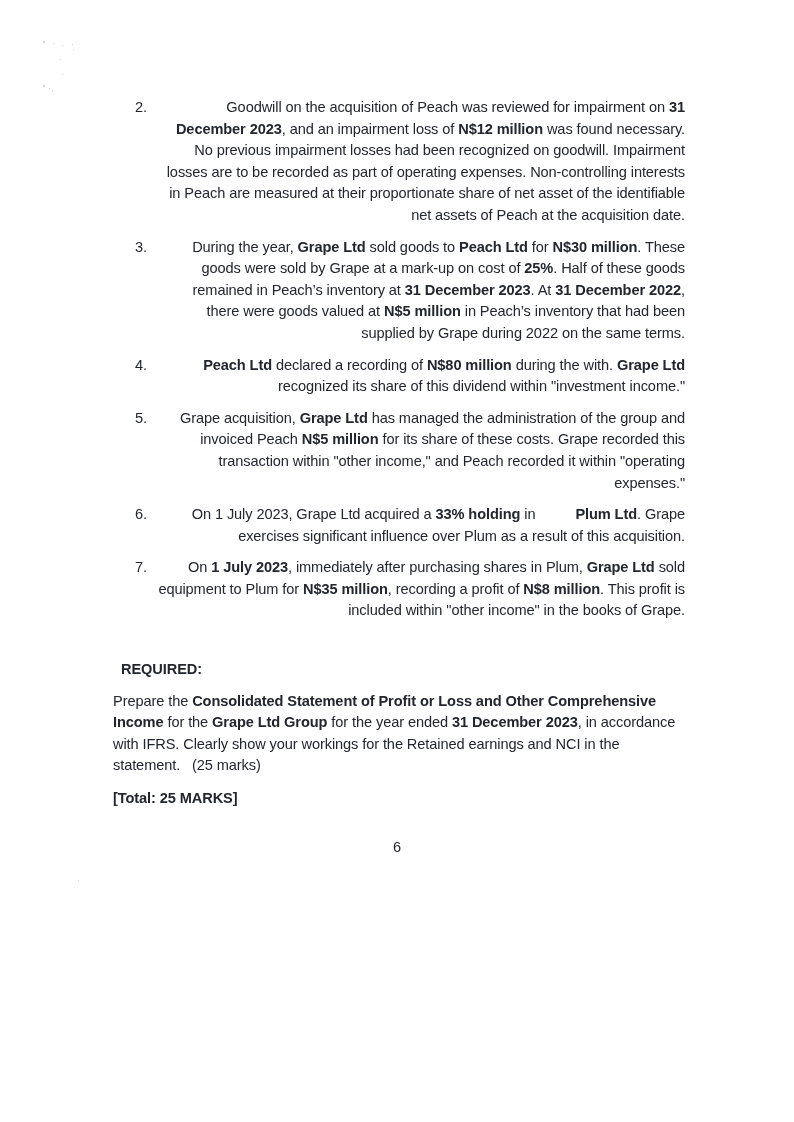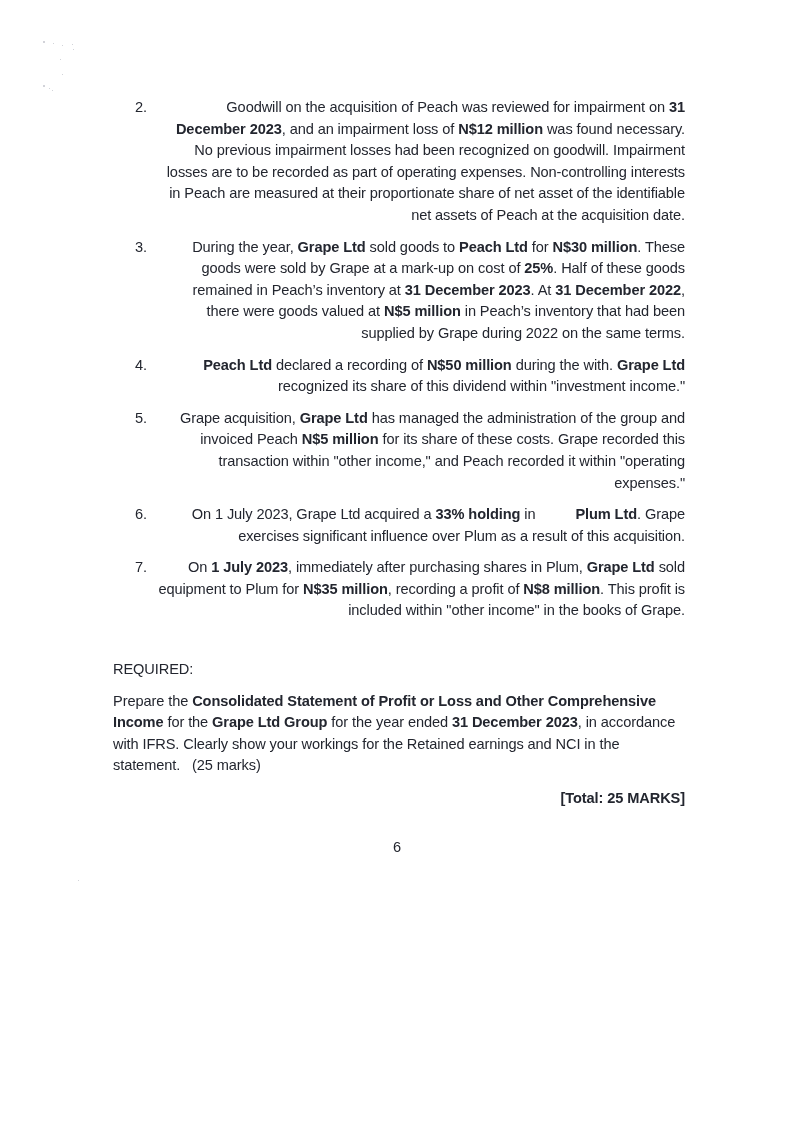--- a/index.html
+++ b/index.html
@@ -34,30 +34,30 @@
     width: 22px;
     flex-shrink: 0;
   }
   .item-text {
     flex: 1;
     text-align: right;
   }
   .required-heading {
     margin-top: 37px;
     margin-bottom: 10px;
-    font-weight: 400;
+    font-weight: 700;
+    margin-left: 8px;
   }
   .task {
     margin: 0;
     white-space: pre-wrap;
   }
   .total {
     margin-top: 11px;
     font-weight: 700;
-    text-align: right;
   }
   .page-number {
     position: absolute;
     top: 837px;
     left: 50%;
     transform: translateX(-50%);
   }
   .speckle {
     position: absolute;
     background: #a9adb6;
@@ -92,21 +92,21 @@
       <span class="item-text"><span>Goodwill on the acquisition of Peach was reviewed for impairment on </span><span style="font-weight: 700;">31 December 2023</span><span>, and an impairment loss of </span><span style="font-weight: 700;">N$12 million</span><span> was found necessary. No previous impairment losses had been recognized on goodwill. Impairment losses are to be recorded as part of operating expenses. Non-controlling interests in Peach are measured at their proportionate share of net asset of the identifiable net assets of Peach at the acquisition date.</span></span>
     </div>
 
     <div class="list-item">
       <span class="num">3.</span>
       <span class="item-text"><span>During the year, </span><span style="font-weight: 700;">Grape Ltd</span><span> sold goods to </span><span style="font-weight: 700;">Peach Ltd</span><span> for </span><span style="font-weight: 700;">N$30 million</span><span>. These goods were sold by Grape at a mark-up on cost of </span><span style="font-weight: 700;">25%</span><span>. Half of these goods remained in Peach’s inventory at </span><span style="font-weight: 700;">31 December 2023</span><span>. At </span><span style="font-weight: 700;">31 December 2022</span><span>, there were goods valued at </span><span style="font-weight: 700;">N$5 million</span><span> in Peach’s inventory that had been supplied by Grape during 2022 on the same terms.</span></span>
     </div>
 
     <div class="list-item">
       <span class="num">4.</span>
-      <span class="item-text"><span style="font-weight: 700;">Peach Ltd</span><span> declared a recording of </span><span style="font-weight: 700;">N$50 million</span><span> during the with. </span><span style="font-weight: 700;">Grape Ltd</span><span> recognized its share of this dividend within "investment income."</span></span>
+      <span class="item-text"><span style="font-weight: 700;">Peach Ltd</span><span> declared a recording of </span><span style="font-weight: 700;">N$80 million</span><span> during the with. </span><span style="font-weight: 700;">Grape Ltd</span><span> recognized its share of this dividend within "investment income."</span></span>
     </div>
 
     <div class="list-item">
       <span class="num">5.</span>
       <span class="item-text"><span>Grape acquisition, </span><span style="font-weight: 700;">Grape Ltd</span><span> has managed the administration of the group and invoiced Peach </span><span style="font-weight: 700;">N$5 million</span><span> for its share of these costs. Grape recorded this transaction within "other income," and Peach recorded it within "operating expenses."</span></span>
     </div>
 
     <div class="list-item">
       <span class="num">6.</span>
       <span class="item-text"><span>On </span><span style="font-weight: 400;">1 July 2023, Grape Ltd</span><span> acquired a </span><span style="font-weight: 700;">33% holding</span><span> in </span><span style="font-weight: 700; margin-left: 36px;">Plum Ltd</span><span>. Grape exercises significant influence over Plum as a result of this acquisition.</span></span>

